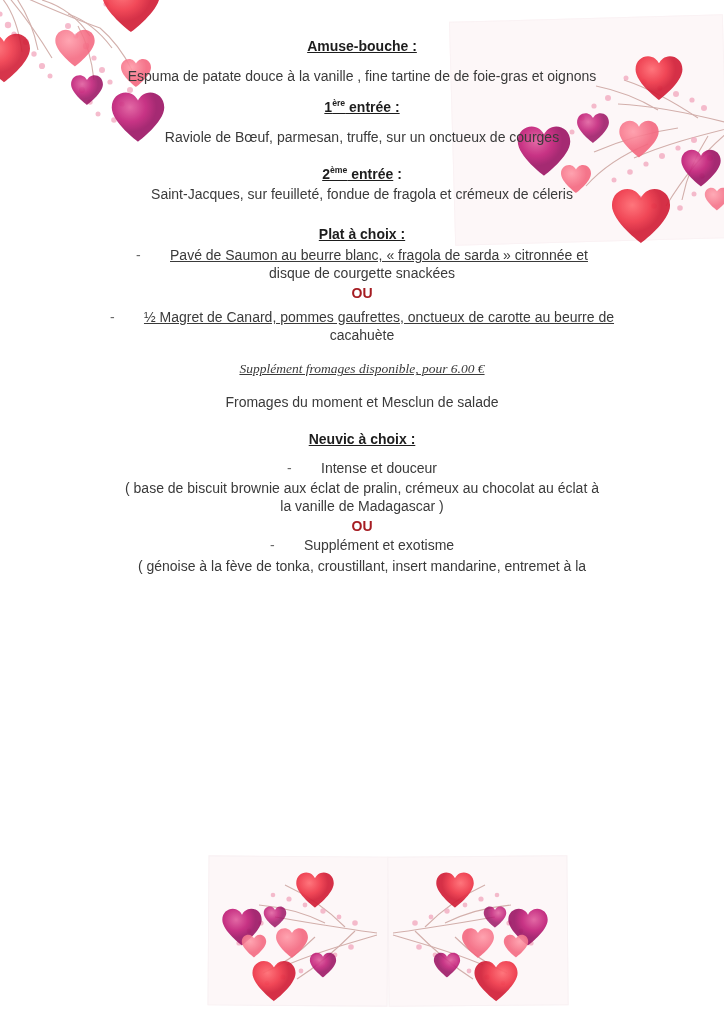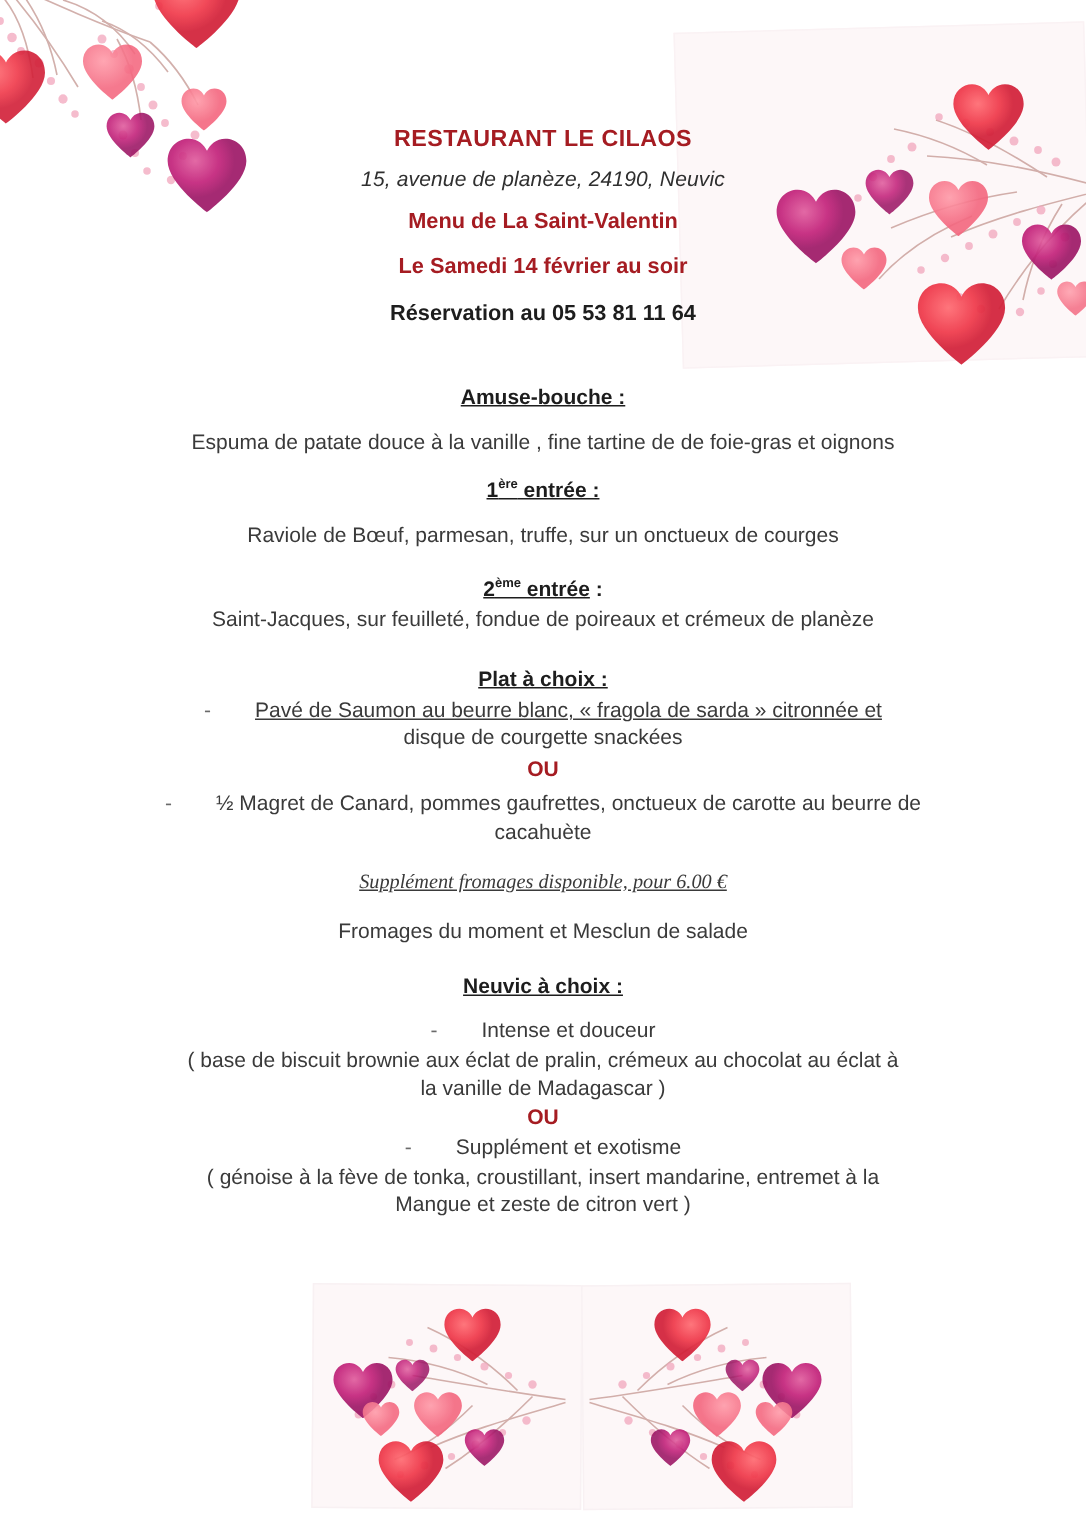--- a/index.html
+++ b/index.html
@@ -161,21 +161,21 @@
 
   .sp-amuse      { padding-top: 38px; }
   .sp-amuse-desc { padding-top: 13px; }
   .sp-e1         { padding-top: 14px; }
   .sp-e1-desc    { padding-top: 13px; }
   .sp-e2         { padding-top: 19px; }
   .sp-e2-desc    { padding-top: 3px; }
   .sp-plat       { padding-top: 23px; }
   .sp-plat-a     { padding-top: 4px; text-decoration: underline; }
   .sp-ou1        { padding-top: 3px; }
-  .sp-plat-b     { padding-top: 6px; }
+  .sp-plat-b     { padding-top: 6px; text-decoration: underline; }
   .sp-supp       { padding-top: 17px; }
   .sp-fromages   { padding-top: 15px; }
   .sp-dessert    { padding-top: 20px; }
   .sp-d1         { padding-top: 12px; }
   .sp-d1-desc    { padding-top: 2px; }
   .sp-ou2        { padding-top: 2px; }
   .sp-d2         { padding-top: 2px; }
   .sp-d2-desc    { padding-top: 2px; }
   .sp-prices     { padding-top: 30px; }
 </style>
@@ -365,27 +365,20 @@
     <use href="#heart" x="58" y="50" width="24" height="24" fill="url(#hMag)" opacity="0.84"></use>
     <use href="#heart" x="70" y="72" width="34" height="32" fill="url(#hPink)" opacity="0.9"></use>
     <use href="#heart" x="36" y="78" width="26" height="26" fill="url(#hPink)" opacity="0.88"></use>
     <use href="#heart" x="104" y="96" width="28" height="28" fill="url(#hMag)" opacity="0.88"></use>
     <use href="#heart" x="46" y="104" width="46" height="44" fill="url(#hRed)" opacity="0.92"></use>
   </g>
 </svg>
 
 <div class="page">
 
-  <div class="block">
-    <p class="restaurant-name">RESTAURANT LE CILAOS</p>
-    <p class="address">15, avenue de planèze, 24190, Neuvic</p>
-    <p class="menu-title">Menu de La Saint-Valentin</p>
-    <p class="menu-date">Le Samedi 14 février au soir</p>
-    <p class="reservation">Réservation au 05 53 81 11 64</p>
-  </div>
 
   <div class="block">
     <p class="course-heading sp-amuse">
       <span class="u">Amuse-bouche :</span>
     </p>
     <p class="course-desc sp-amuse-desc">Espuma de patate douce à la vanille , fine tartine de de foie-gras et oignons</p>
   </div>
 
   <div class="block">
     <p class="course-heading sp-e1">
@@ -393,21 +386,21 @@
         <span>1</span><sup>ère</sup><span> entrée :</span>
       </span>
     </p>
     <p class="course-desc sp-e1-desc">Raviole de Bœuf, parmesan, truffe, sur un onctueux de courges</p>
   </div>
 
   <div class="block">
     <p class="course-heading sp-e2">
       <span class="u"><span>2</span><sup>ème</sup><span> entrée</span></span><span> :</span>
     </p>
-    <p class="course-desc sp-e2-desc">Saint-Jacques, sur feuilleté, fondue de poireaux et crémeux de planèze</p>
+    <p class="course-desc sp-e2-desc">Saint-Jacques, sur feuilleté, fondue de fragola et crémeux de céleris</p>
   </div>
 
   <div class="block">
     <p class="course-heading sp-plat">
       <span class="u">Plat à choix :</span>
     </p>
     <p class="bullet-line sp-plat-a">
       <span class="dash">-</span><span>Pavé de Saumon au beurre blanc, « fragola de sarda » citronnée et</span>
     </p>
     <p class="bullet-line">
@@ -434,17 +427,16 @@
     <p class="bullet-line sp-d1">
       <span class="dash">-</span><span>Intense et douceur</span>
     </p>
     <p class="course-desc sp-d1-desc">( base de biscuit brownie aux éclat de pralin, crémeux au chocolat au éclat à</p>
     <p class="course-desc">la vanille de Madagascar )</p>
     <p class="ou sp-ou2">OU</p>
     <p class="bullet-line sp-d2">
       <span class="dash">-</span><span>Supplément et exotisme</span>
     </p>
     <p class="course-desc sp-d2-desc">( génoise à la fève de tonka, croustillant, insert mandarine, entremet à la</p>
-    <p class="course-desc">Mangue et zeste de citron vert )</p>
   </div>
 
 
 </div>
 
 </body></html>

